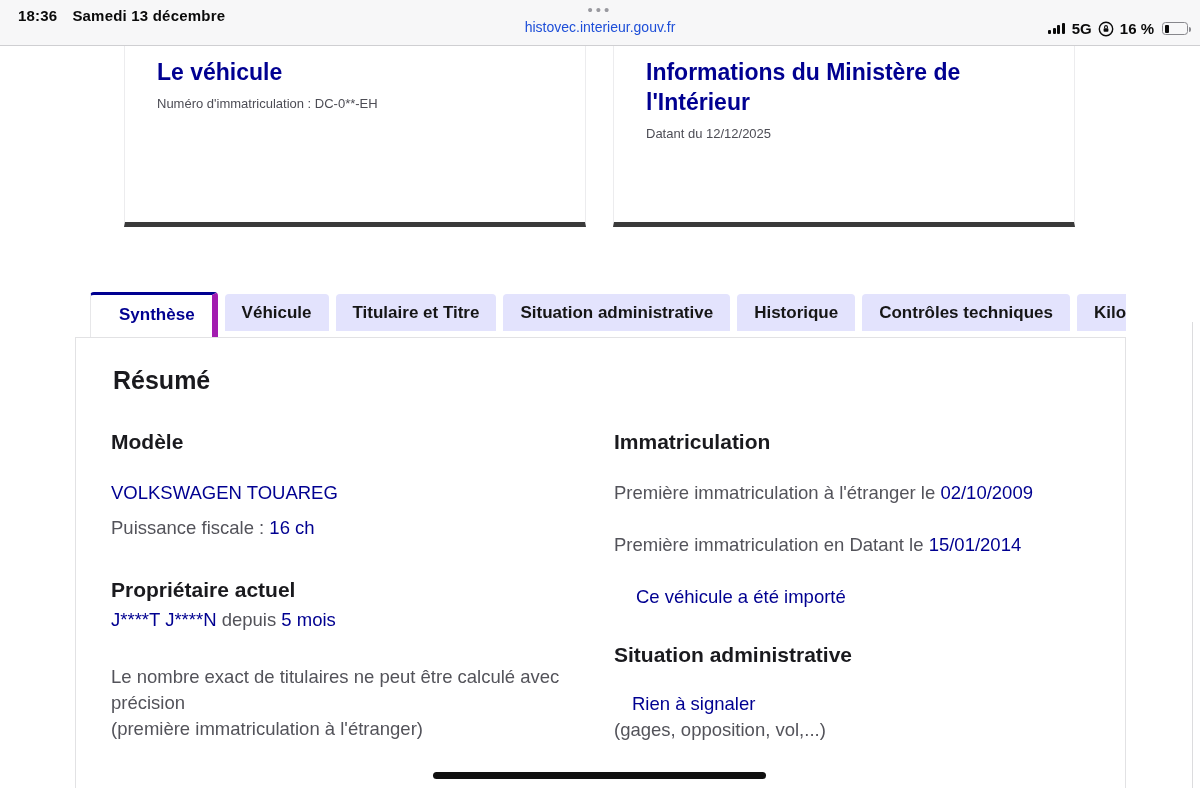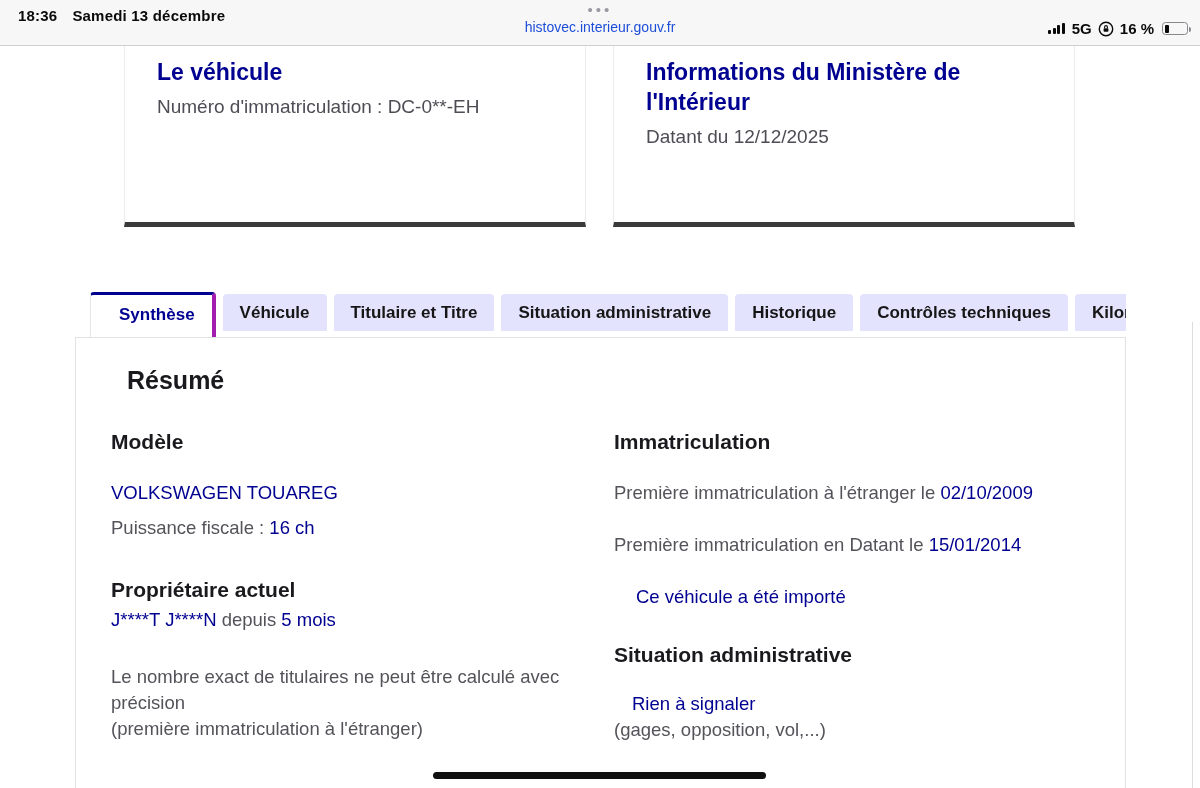--- a/index.html
+++ b/index.html
@@ -27,36 +27,36 @@
                    background:#0a0a0a; border-radius:1px; }
   .battery .nub { position:absolute; right:-4px; top:3.5px; width:2.5px; height:5px;
                   background:#87878c; border-radius:0 2px 2px 0; }
 
   
   .card { position:absolute; top:46px; height:181px; width:462px; background:#fff;
           border-left:1px solid #ececee; border-right:1px solid #ececee;
           border-bottom:5px solid #3a3a3a; padding:11px 30px 0 32px; }
   .card.c1 { left:124px; } .card.c2 { left:613px; }
   .card-title { color:#000091; font-weight:700; font-size:23px; line-height:30px; }
-  .card-body  { color:#4d4d55; font-size:19px; margin-top:9px; }
+  .card-body  { color:#4d4d55; font-size:13px; margin-top:9px; }
 
   
   .tabbar { position:absolute; left:90px; top:292px; width:1036px; height:46px;
             display:flex; gap:7px; align-items:flex-start; overflow:hidden; }
   .tab { flex:0 0 auto; background:#e3e3fd; color:#161616; font-weight:700;
          font-size:17px; height:37px; line-height:37px; padding:0 17px;
          margin-top:2px; white-space:nowrap; border-radius:4px 4px 0 0; cursor:pointer; }
   .tab.active { background:#fff; color:#000091; border-top:3px solid #000091;
-                border-left:1px solid #e7e7e9; border-right:4px solid #a21caf;
+                border-left:1px solid #e7e7e9; border-right:6px solid #a21caf;
                 height:46px; line-height:40px; margin-top:0;padding-left:28px; }
 
   
   .panel { position:absolute; left:75px; top:337px; width:1051px; height:451px;
            background:#fff; border:1px solid #e2e2e4; border-bottom:none; }
-  .resume-title { position:absolute; left:51px; top:28px; font-size:25px;
+  .resume-title { position:absolute; left:37px; top:28px; font-size:25px;
                   font-weight:700; color:#1a1a1e; }
   .col { position:absolute; top:92px; }
   .col-left  { left:35px;  width:472px; }
   .col-right { left:538px; width:490px; }
   .h3 { font-size:21px; font-weight:700; color:#1a1a1e; }
   .body-t { font-size:18.5px; color:#53535a; line-height:26px; }
   .blue { color:#000091; }
   .link { color:#000091; cursor:pointer; }
   .mt-link { margin-top:24px; }
   .indent { margin-left:22px; }

